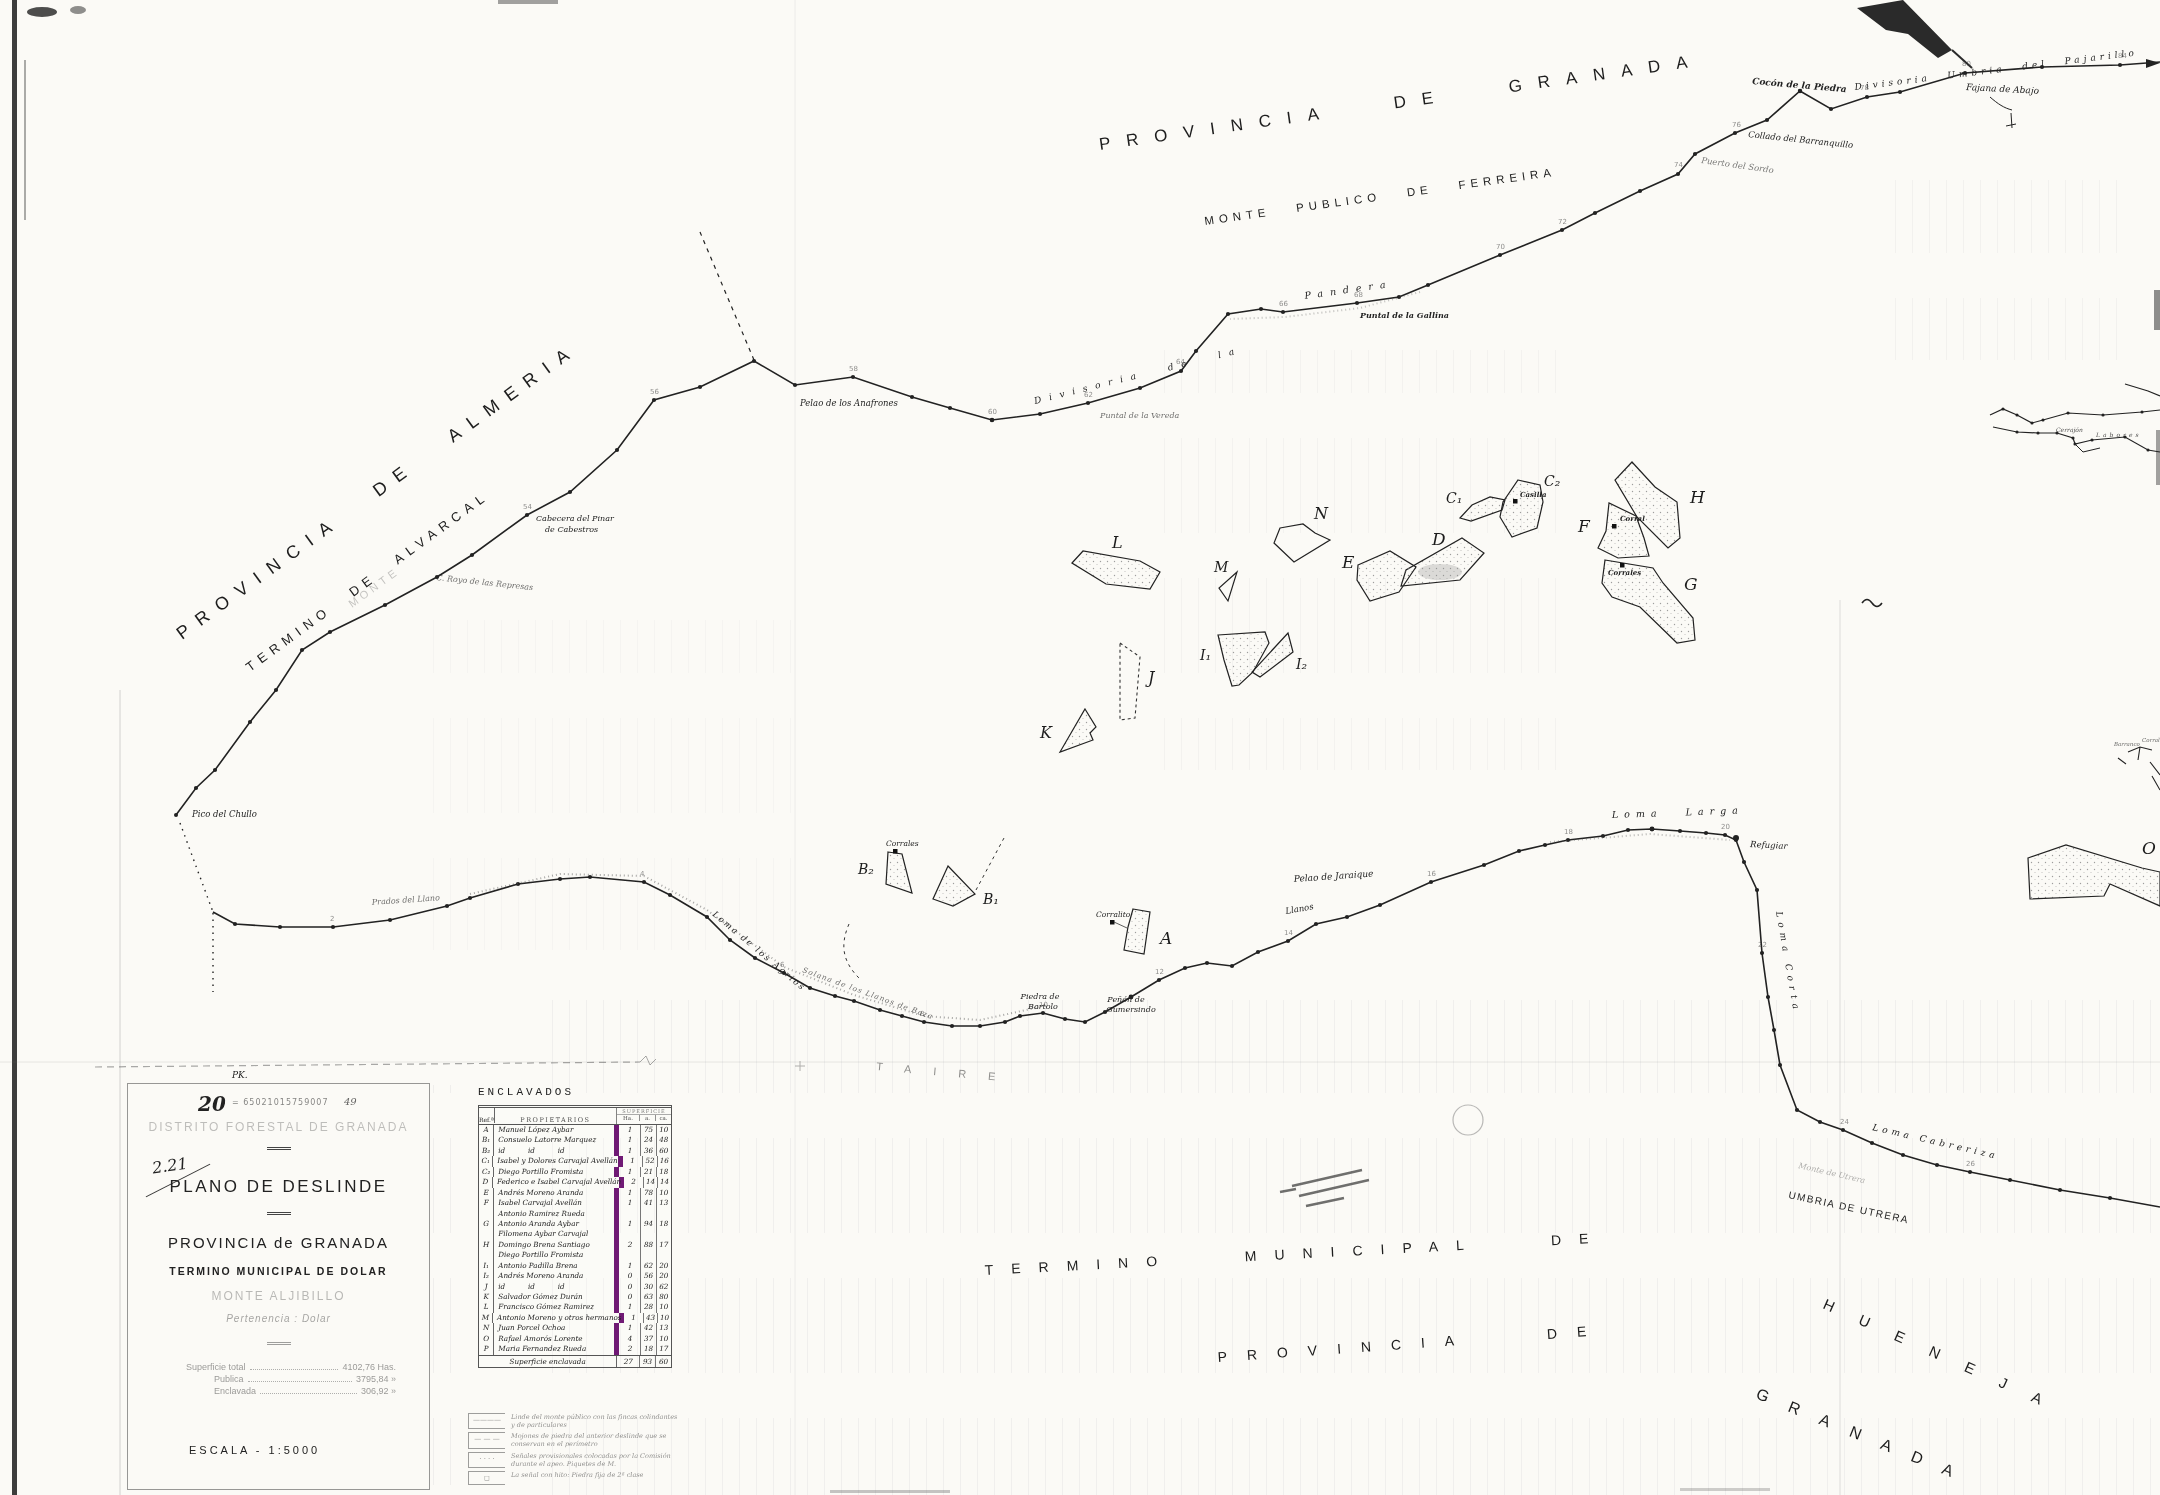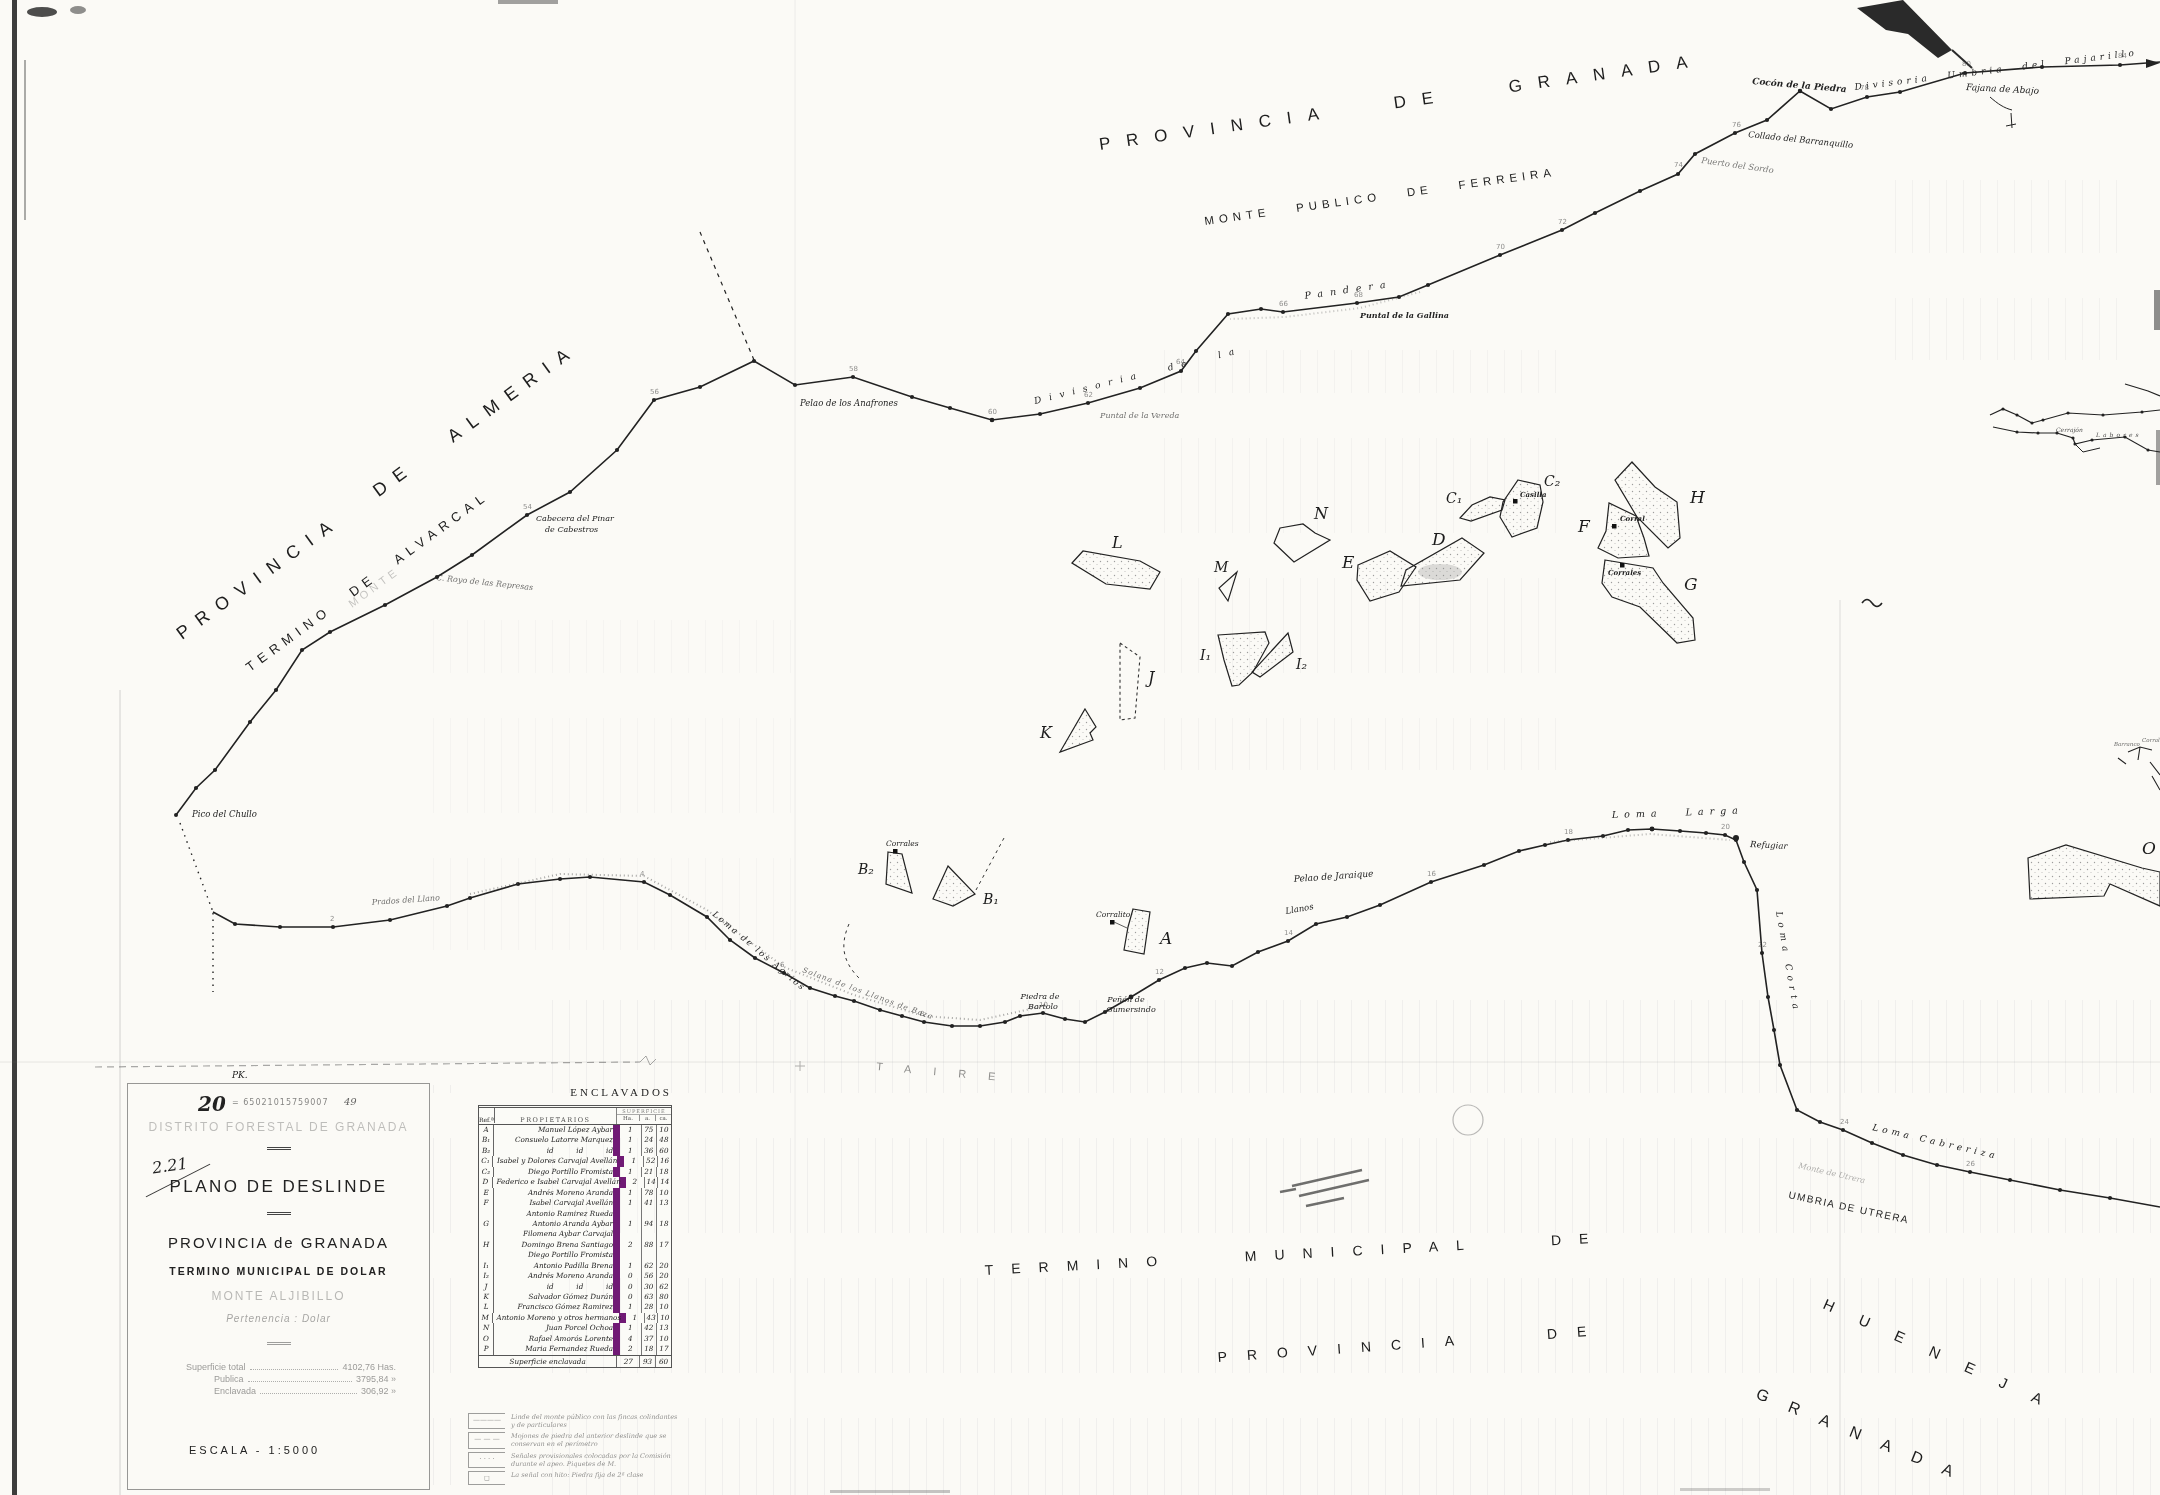--- a/index.html
+++ b/index.html
@@ -26,33 +26,33 @@
   .tb-muni{top:181px;font-size:10.5px;letter-spacing:2px;font-weight:bold;}
   .tb-monte{top:205px;font-size:12px;letter-spacing:2px;opacity:.3;filter:blur(.5px);}
   .tb-pert{top:229px;font-size:10px;opacity:.4;letter-spacing:1px;font-style:italic;}
   .sup{position:absolute;left:58px;top:278px;width:210px;font-size:9px;opacity:.45;}
   .sup-row{display:flex;align-items:flex-end;margin-bottom:2px;}
   .sup-lead{flex:1;border-bottom:1px dotted #555;margin:0 4px 2px 4px;}
   .tb-esc{position:absolute;left:61px;top:360px;width:160px;text-align:left;
           font-size:11px;letter-spacing:3px;}
   
   .etable{position:absolute;left:478px;top:1086px;width:194px;font-family:"DejaVu Serif",serif;}
-  .e-title{text-align:right;font-size:11px;letter-spacing:3px;font-family:Liberation Serif, serif;}
+  .e-title{text-align:left;font-size:11px;letter-spacing:3px;font-family:Liberation Mono, monospace;}
   .t-grid{margin-top:7px;border:1px solid #555;border-top:3px double #555;background:rgba(255,255,255,.2);}
   .t-head{display:flex;border-bottom:1px solid #555;align-items:flex-start;}
   .h-ref{width:15px;font-size:6px;text-align:center;border-right:1px solid #666;padding-top:8px;}
   .h-nm{width:122px;font-size:6.5px;letter-spacing:1.5px;text-align:center;padding-top:8px;border-right:1px solid #666;opacity:.8;}
   .h-sup{width:54px;display:flex;flex-direction:column;}
   .h-sup-t{font-size:5px;text-align:center;opacity:.6;letter-spacing:1px;border-bottom:1px solid #777;}
   .h-sub{display:flex;flex:1;font-size:5.5px;text-align:center;opacity:.8;}
   .h-sub span{border-right:1px solid #777;}
   .h-sub span:last-child{border-right:none;}
   .t-row{display:flex;font-size:7.2px;font-style:italic;line-height:1.45;}
   .c-ref{width:15px;text-align:center;border-right:1px solid #666;}
-  .c-nm{width:122px;padding-left:4px;border-right:7px solid #701a75;text-align:right;}
+  .c-nm{width:122px;padding-left:4px;border-right:5px solid #701a75;}
   .nm1{white-space:pre;}
   .nm2{white-space:pre;}
   .nm2:empty{display:none;}
   .c-n{width:22px;text-align:center;border-right:1px solid #777;}
   .c-n2{width:15px;text-align:center;border-right:1px solid #777;}
   .c-n3{width:15px;text-align:center;}
   .t-foot{display:flex;border-top:1px solid #555;font-size:7.2px;font-style:italic;line-height:1.6;}
   .f-lab{width:138px;text-align:center;border-right:1px solid #666;}
   
   .legend{position:absolute;left:468px;top:1413px;width:336px;font-size:6.5px;opacity:.5;}

